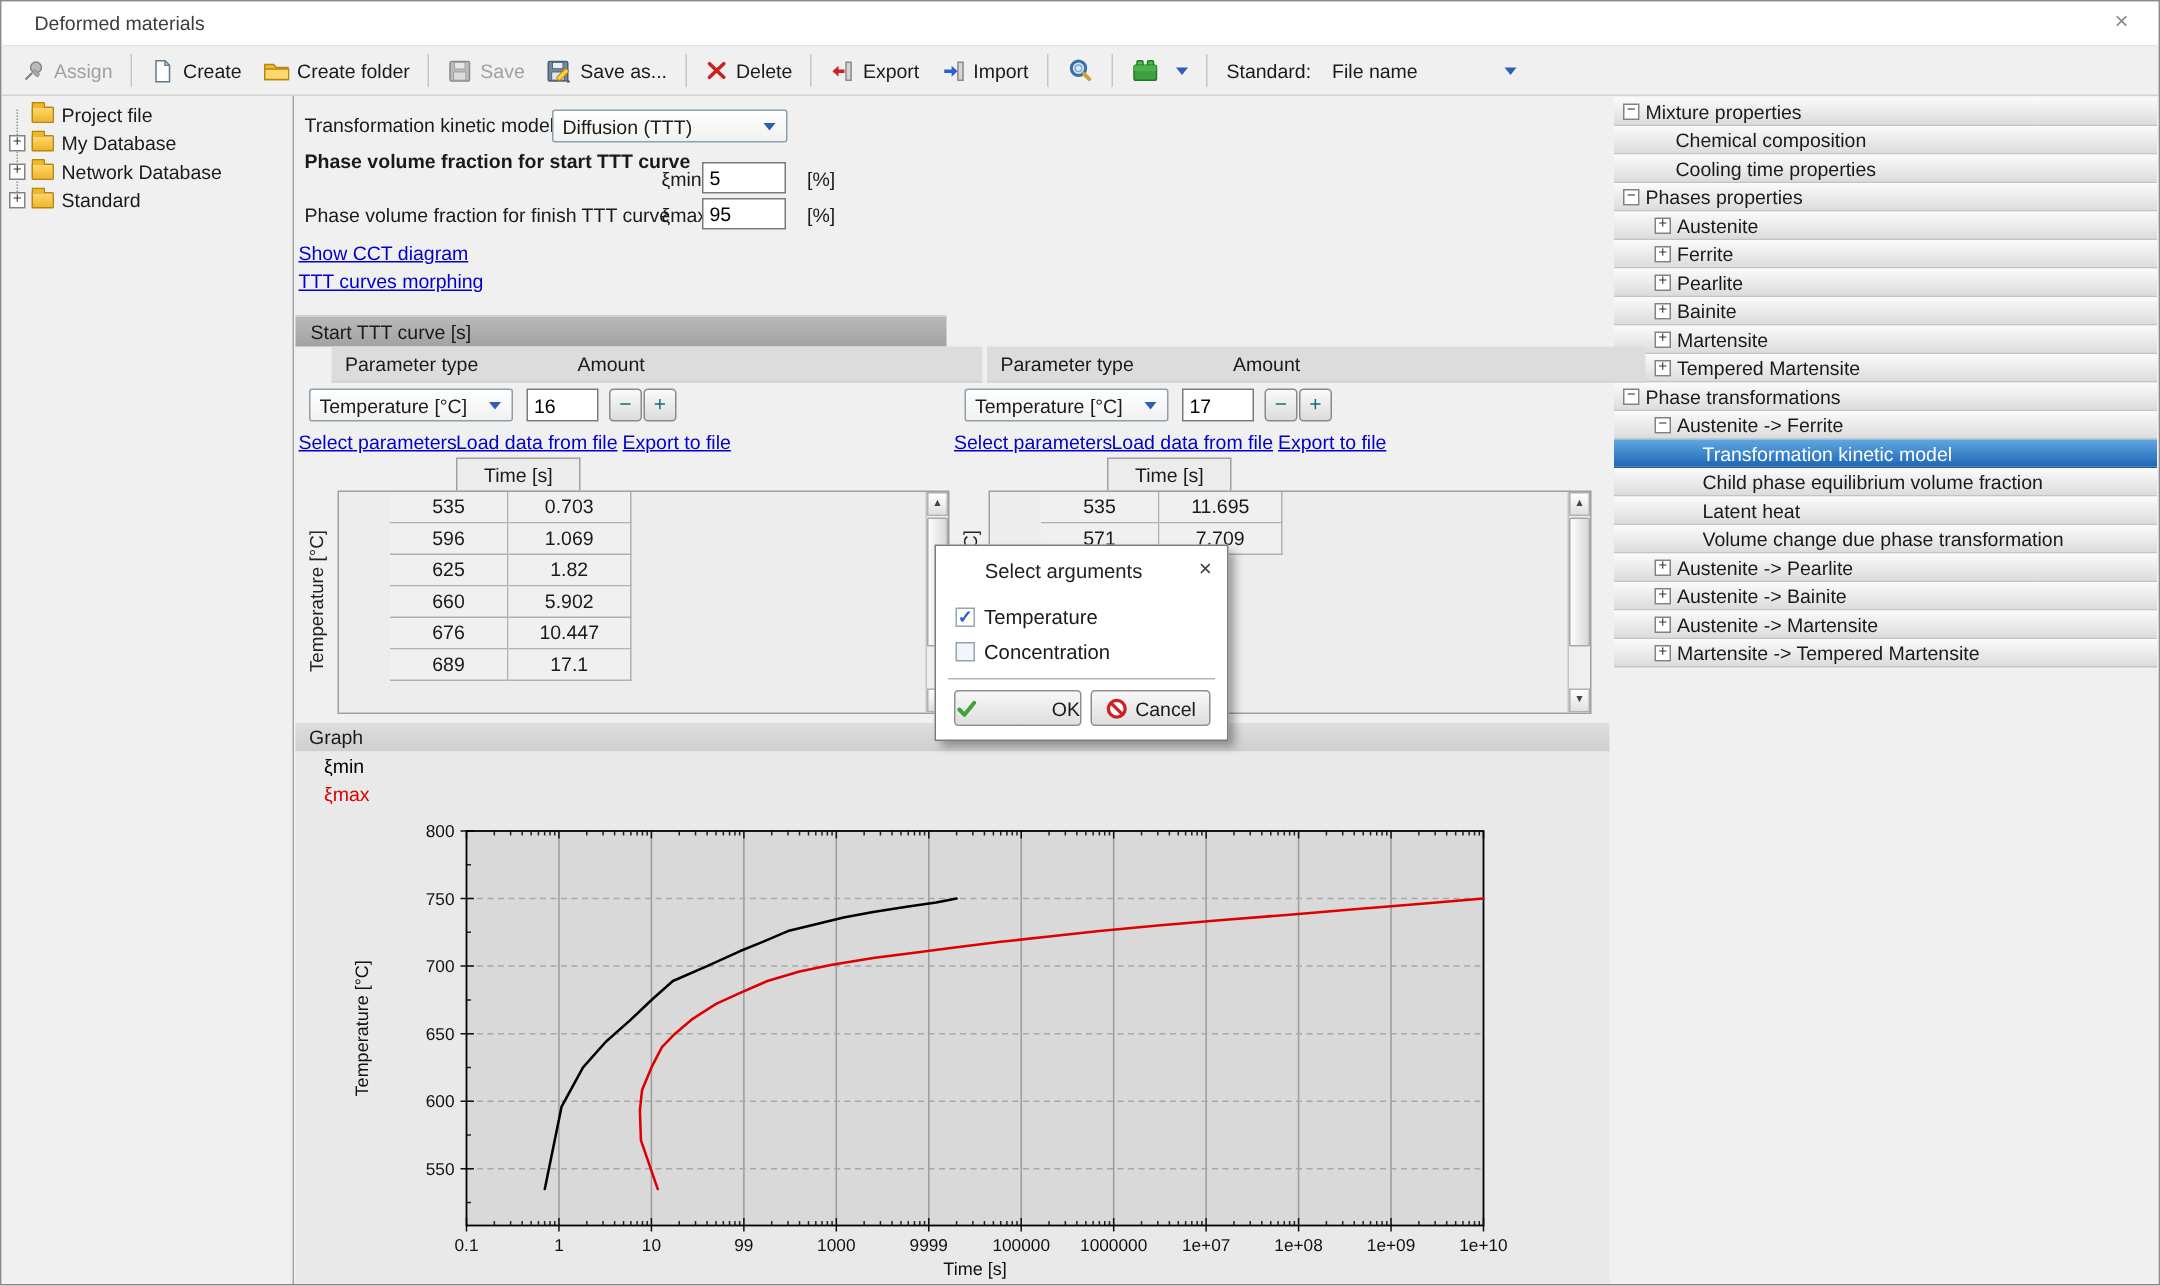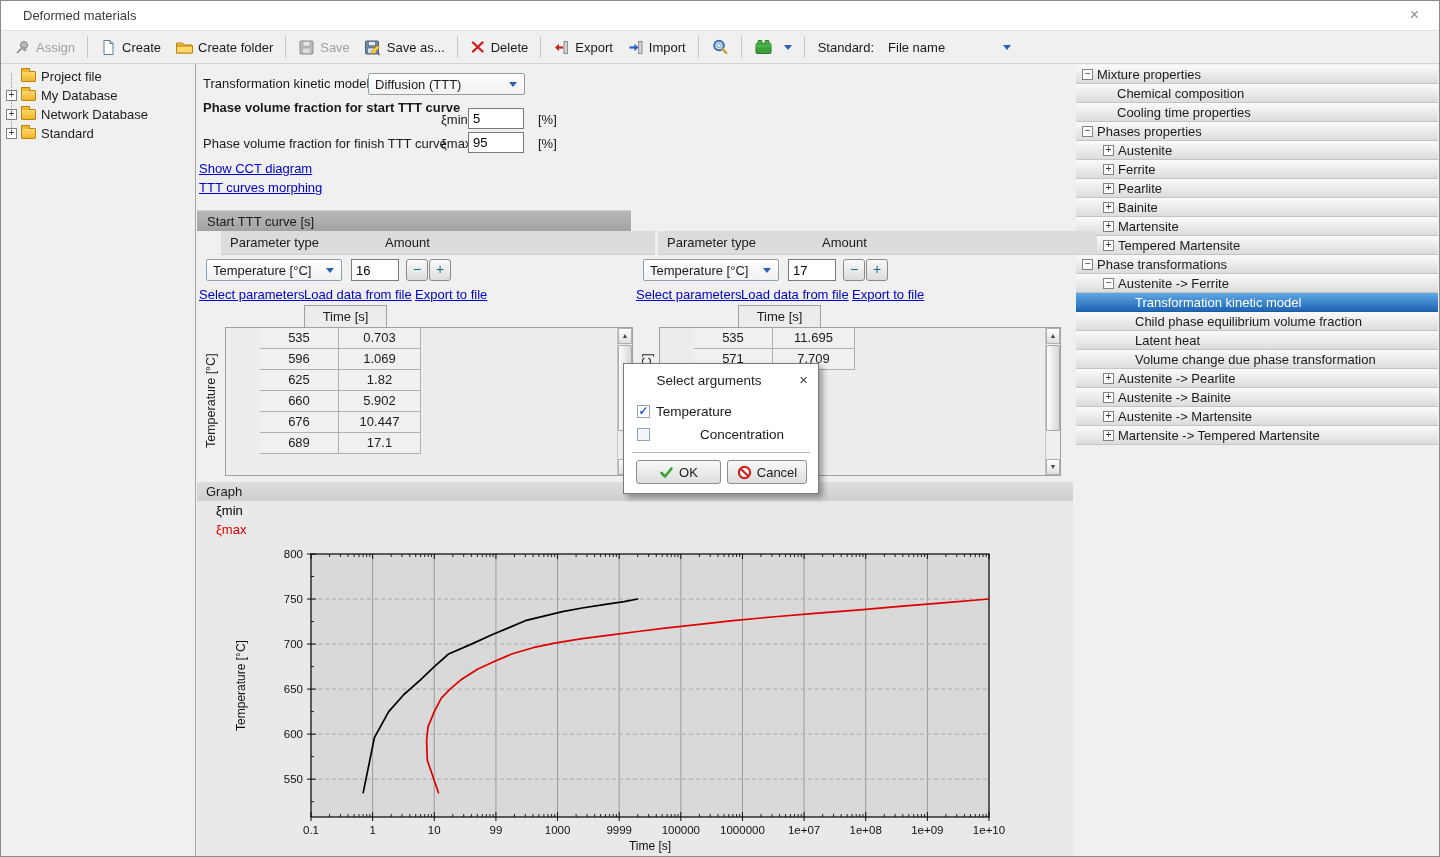--- a/index.html
+++ b/index.html
@@ -71,27 +71,27 @@
   .graph-head { position:absolute; left:196px; top:480px; width:876px; height:20px; background:linear-gradient(#dedede,#cfcfcf); border-top:1px solid #eee; display:flex; align-items:center; padding-left:9px; font-size:13px; }
   .legend-item { position:absolute; font-size:13px; }
   #graph-area { position:absolute; left:196px; top:500px; width:876px; bottom:0; background:#e9e9e9; }
   #chart { position:absolute; left:34px; top:44px; }
 
   
   .dialog { position:absolute; left:622px; top:362px; width:196px; height:131px; background:#ffffff; border:1px solid #7a7a7a; box-shadow:4px 4px 6px rgba(0,0,0,0.35); z-index:50; }
   .dlg-title { position:absolute; left:0; top:9px; width:170px; text-align:center; font-size:13.5px; color:#222; }
   .dlg-close { position:absolute; right:10px; top:7px; font-size:15px; color:#444; }
   .cbrow { position:absolute; left:13px; display:flex; align-items:center; height:18px; }
-  .cbrow.r0 { top:38px; } .cbrow.r1 { top:61px;gap:44px; }
+  .cbrow.r0 { top:38px; } .cbrow.r1 { top:61px; }
   .cb { width:13px; height:13px; border:1px solid #94a4b4; background:#f2f6fa; font-size:12px; line-height:11px; text-align:center; color:#2b5fd0; font-weight:bold; }
   .cb.checked { background:#ffffff; }
   .cblabel { margin-left:6px; font-size:13.5px; }
   .dlg-div { position:absolute; left:8px; right:8px; top:88px; border-top:1px solid #b4b4b4; }
   .dlg-btn { position:absolute; top:96px; height:24px; border:1px solid #8e8e8e; border-radius:3px; background:linear-gradient(#f8f8f8,#dedede); display:flex; align-items:center; justify-content:center; gap:5px; font-size:13px; }
-  .dlg-ok { left:12px; width:85px; }
+  .dlg-ok { left:12px; width:85px;justify-content:space-between; }
   .dlg-cancel { left:103px; width:80px; }
 </style>
 </head>
 <body>
 
 <div id="window">
 
   <div class="titlebar">
     <span class="title">Deformed materials</span>
     <span class="win-close">×</span>

